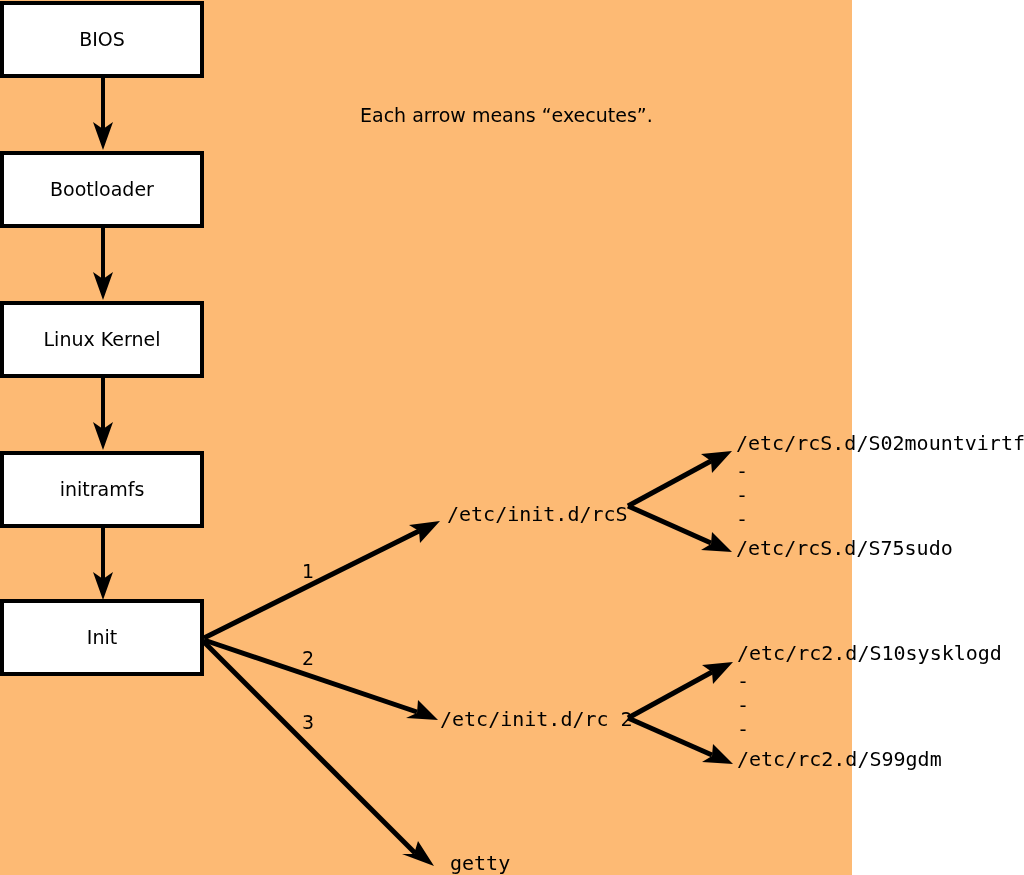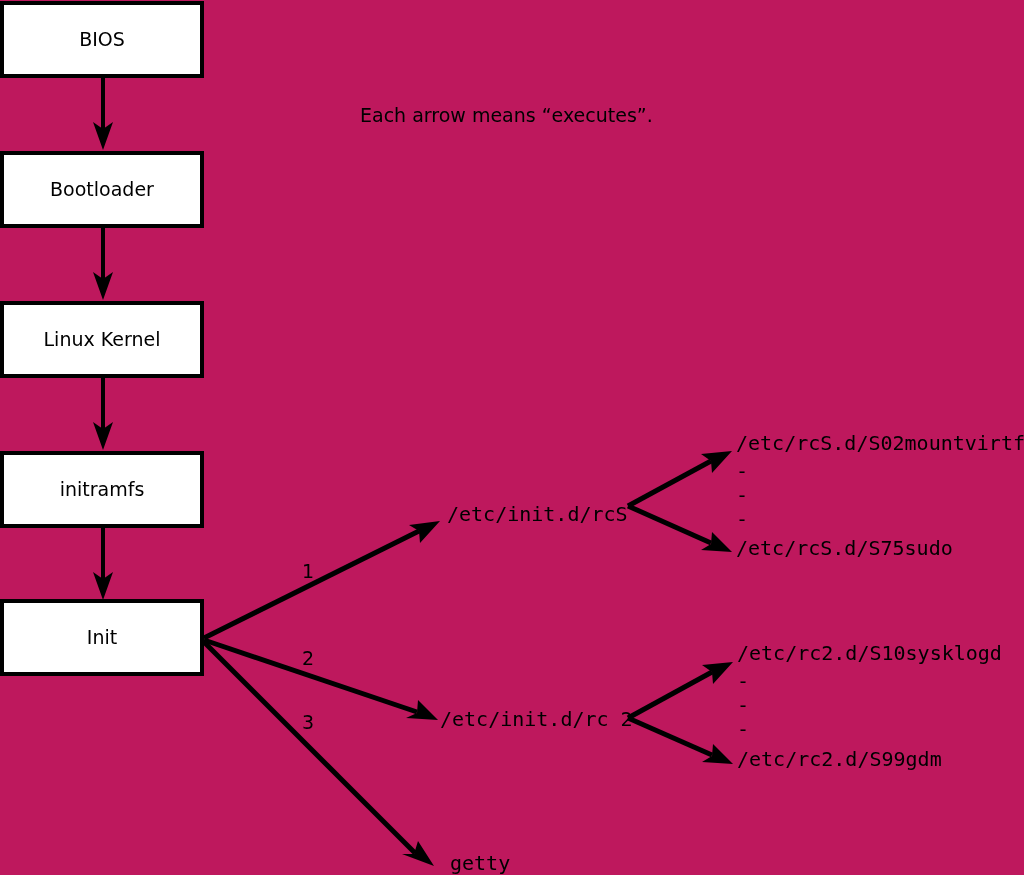--- a/index.html
+++ b/index.html
@@ -8,23 +8,23 @@
     background: #ffffff;
   }
   body {
     width: 1024px;
     height: 875px;
     overflow: hidden;
     font-family: "DejaVu Sans", sans-serif;
   }
   #diagram-root {
     position: relative;
-    width: 1024px;
+    width: 852px;
     height: 875px;
-    background: #be185d;
+    background: #fdba74;
   }
   svg#boot-diagram {
     display: block;
     width: 1024px;
     height: 875px;
   }
   .node-box {
     fill: #ffffff;
     stroke: #000000;
     stroke-width: 4;

